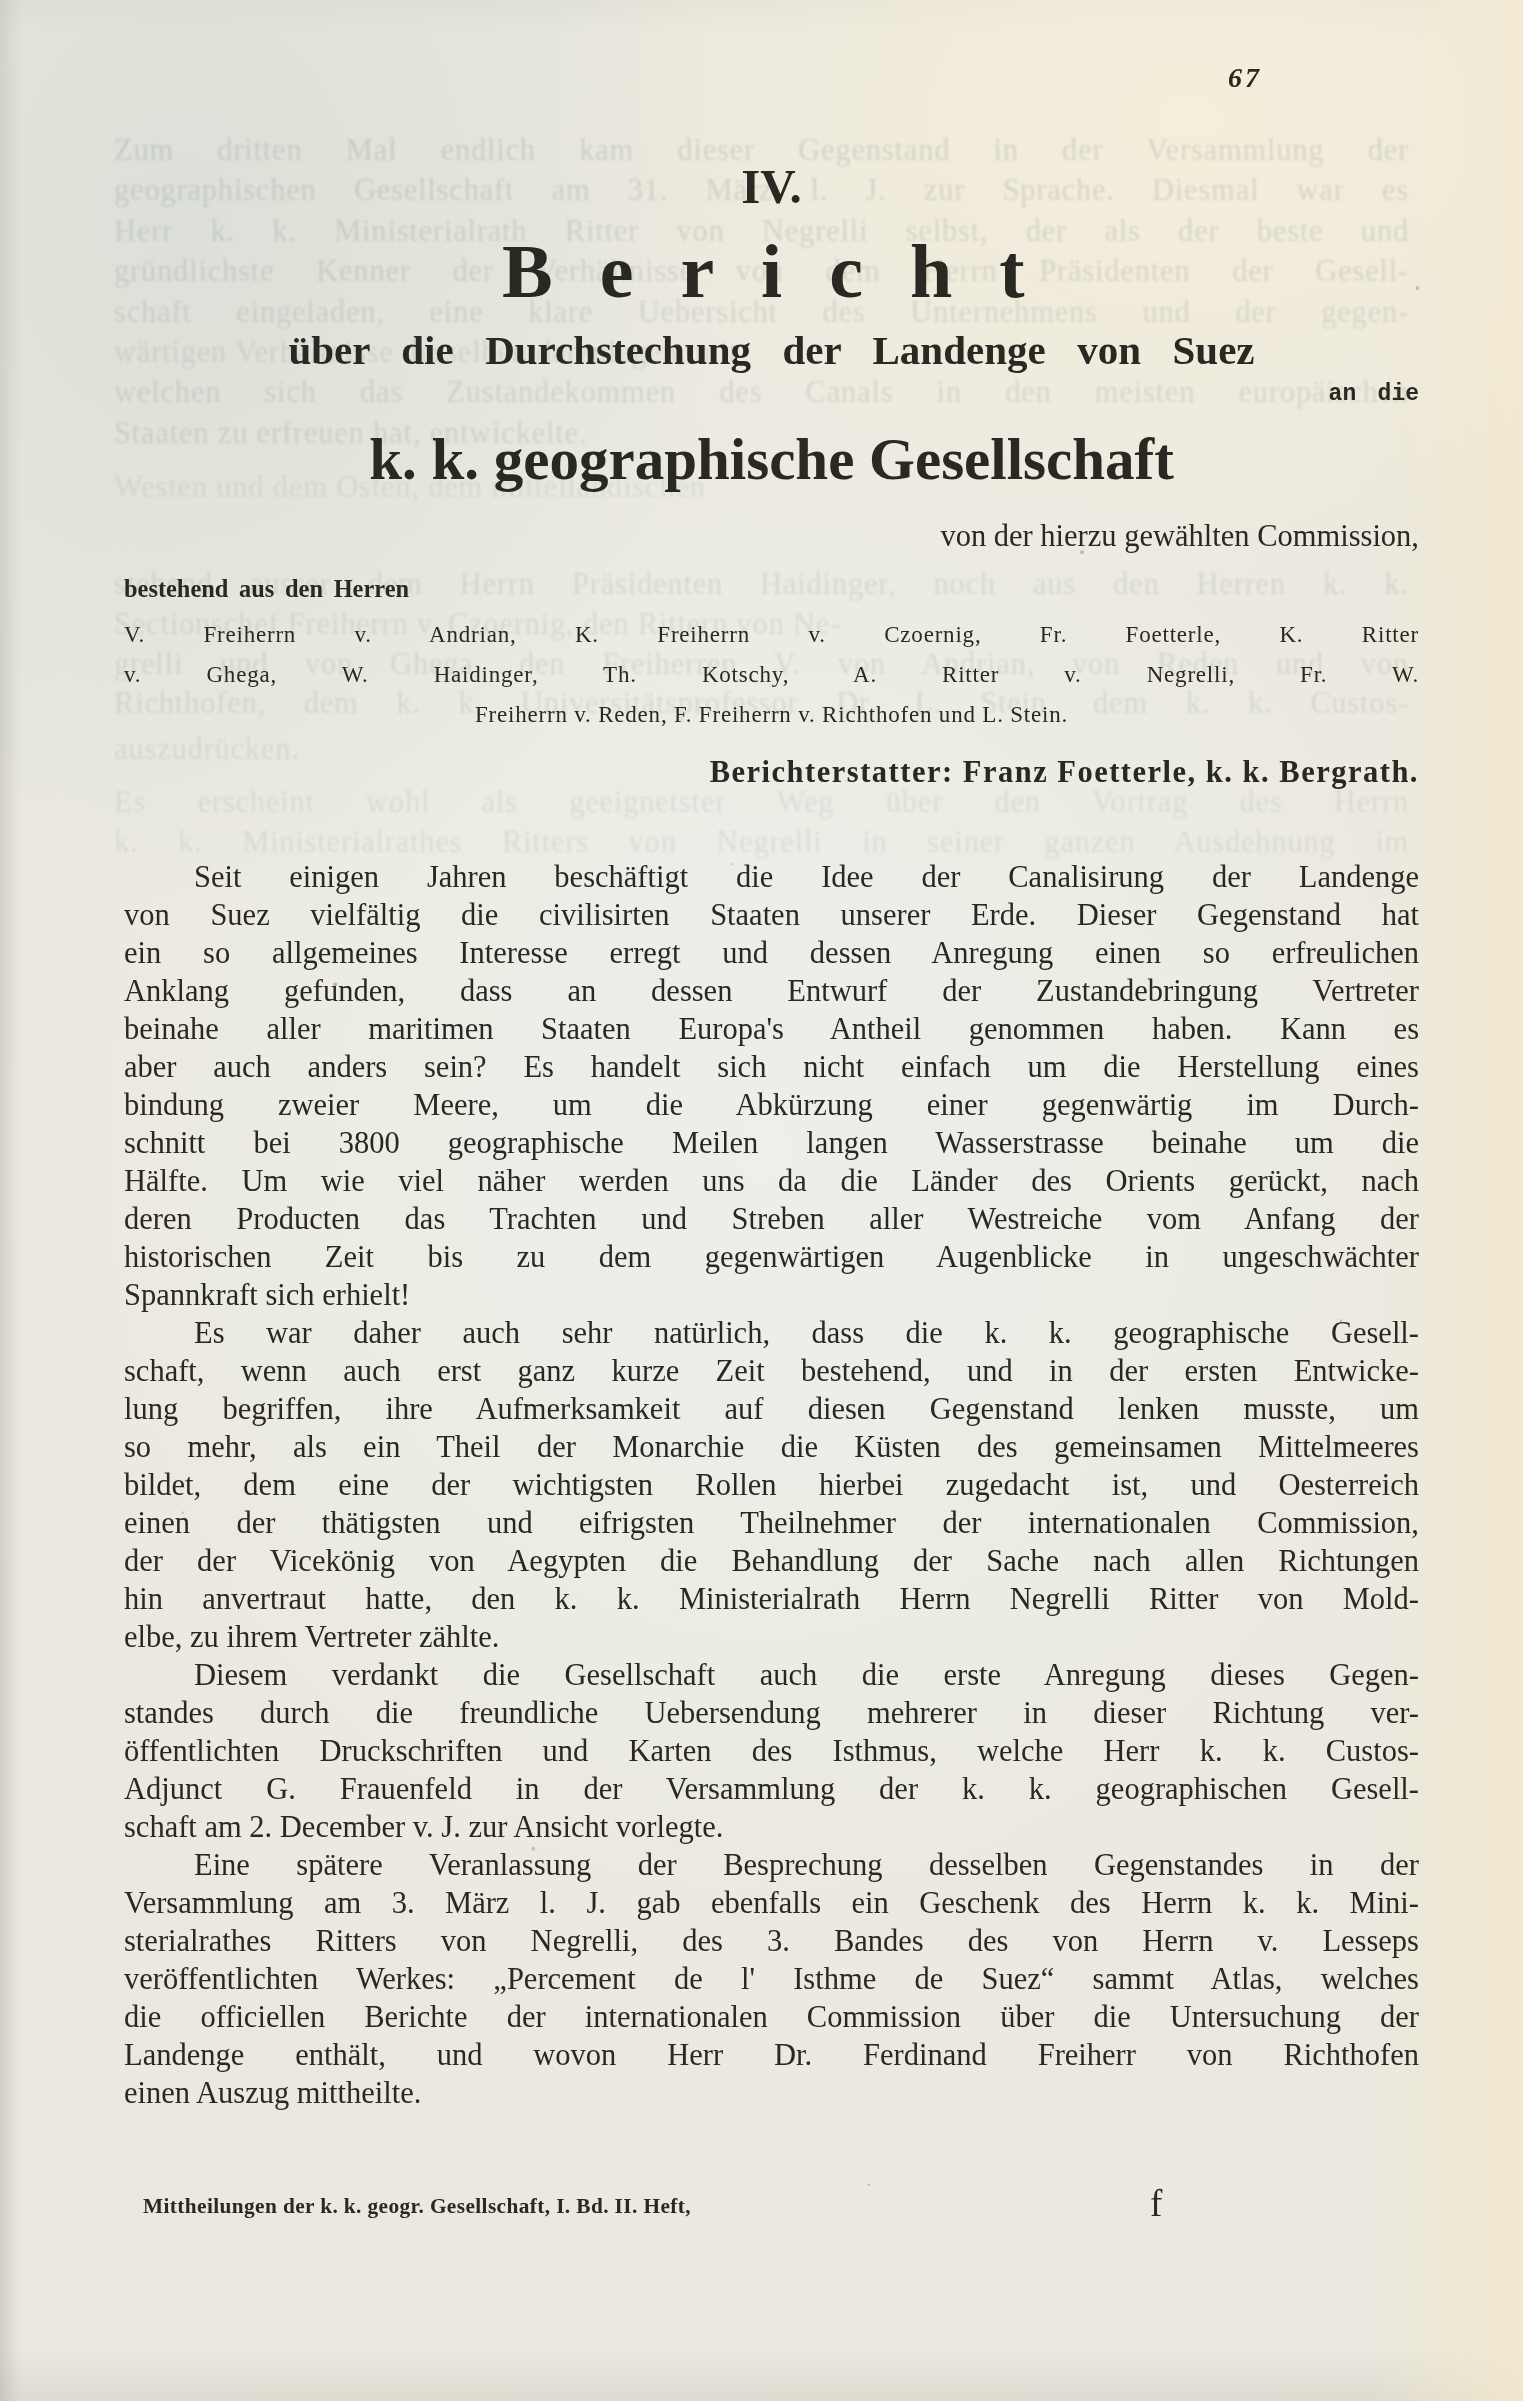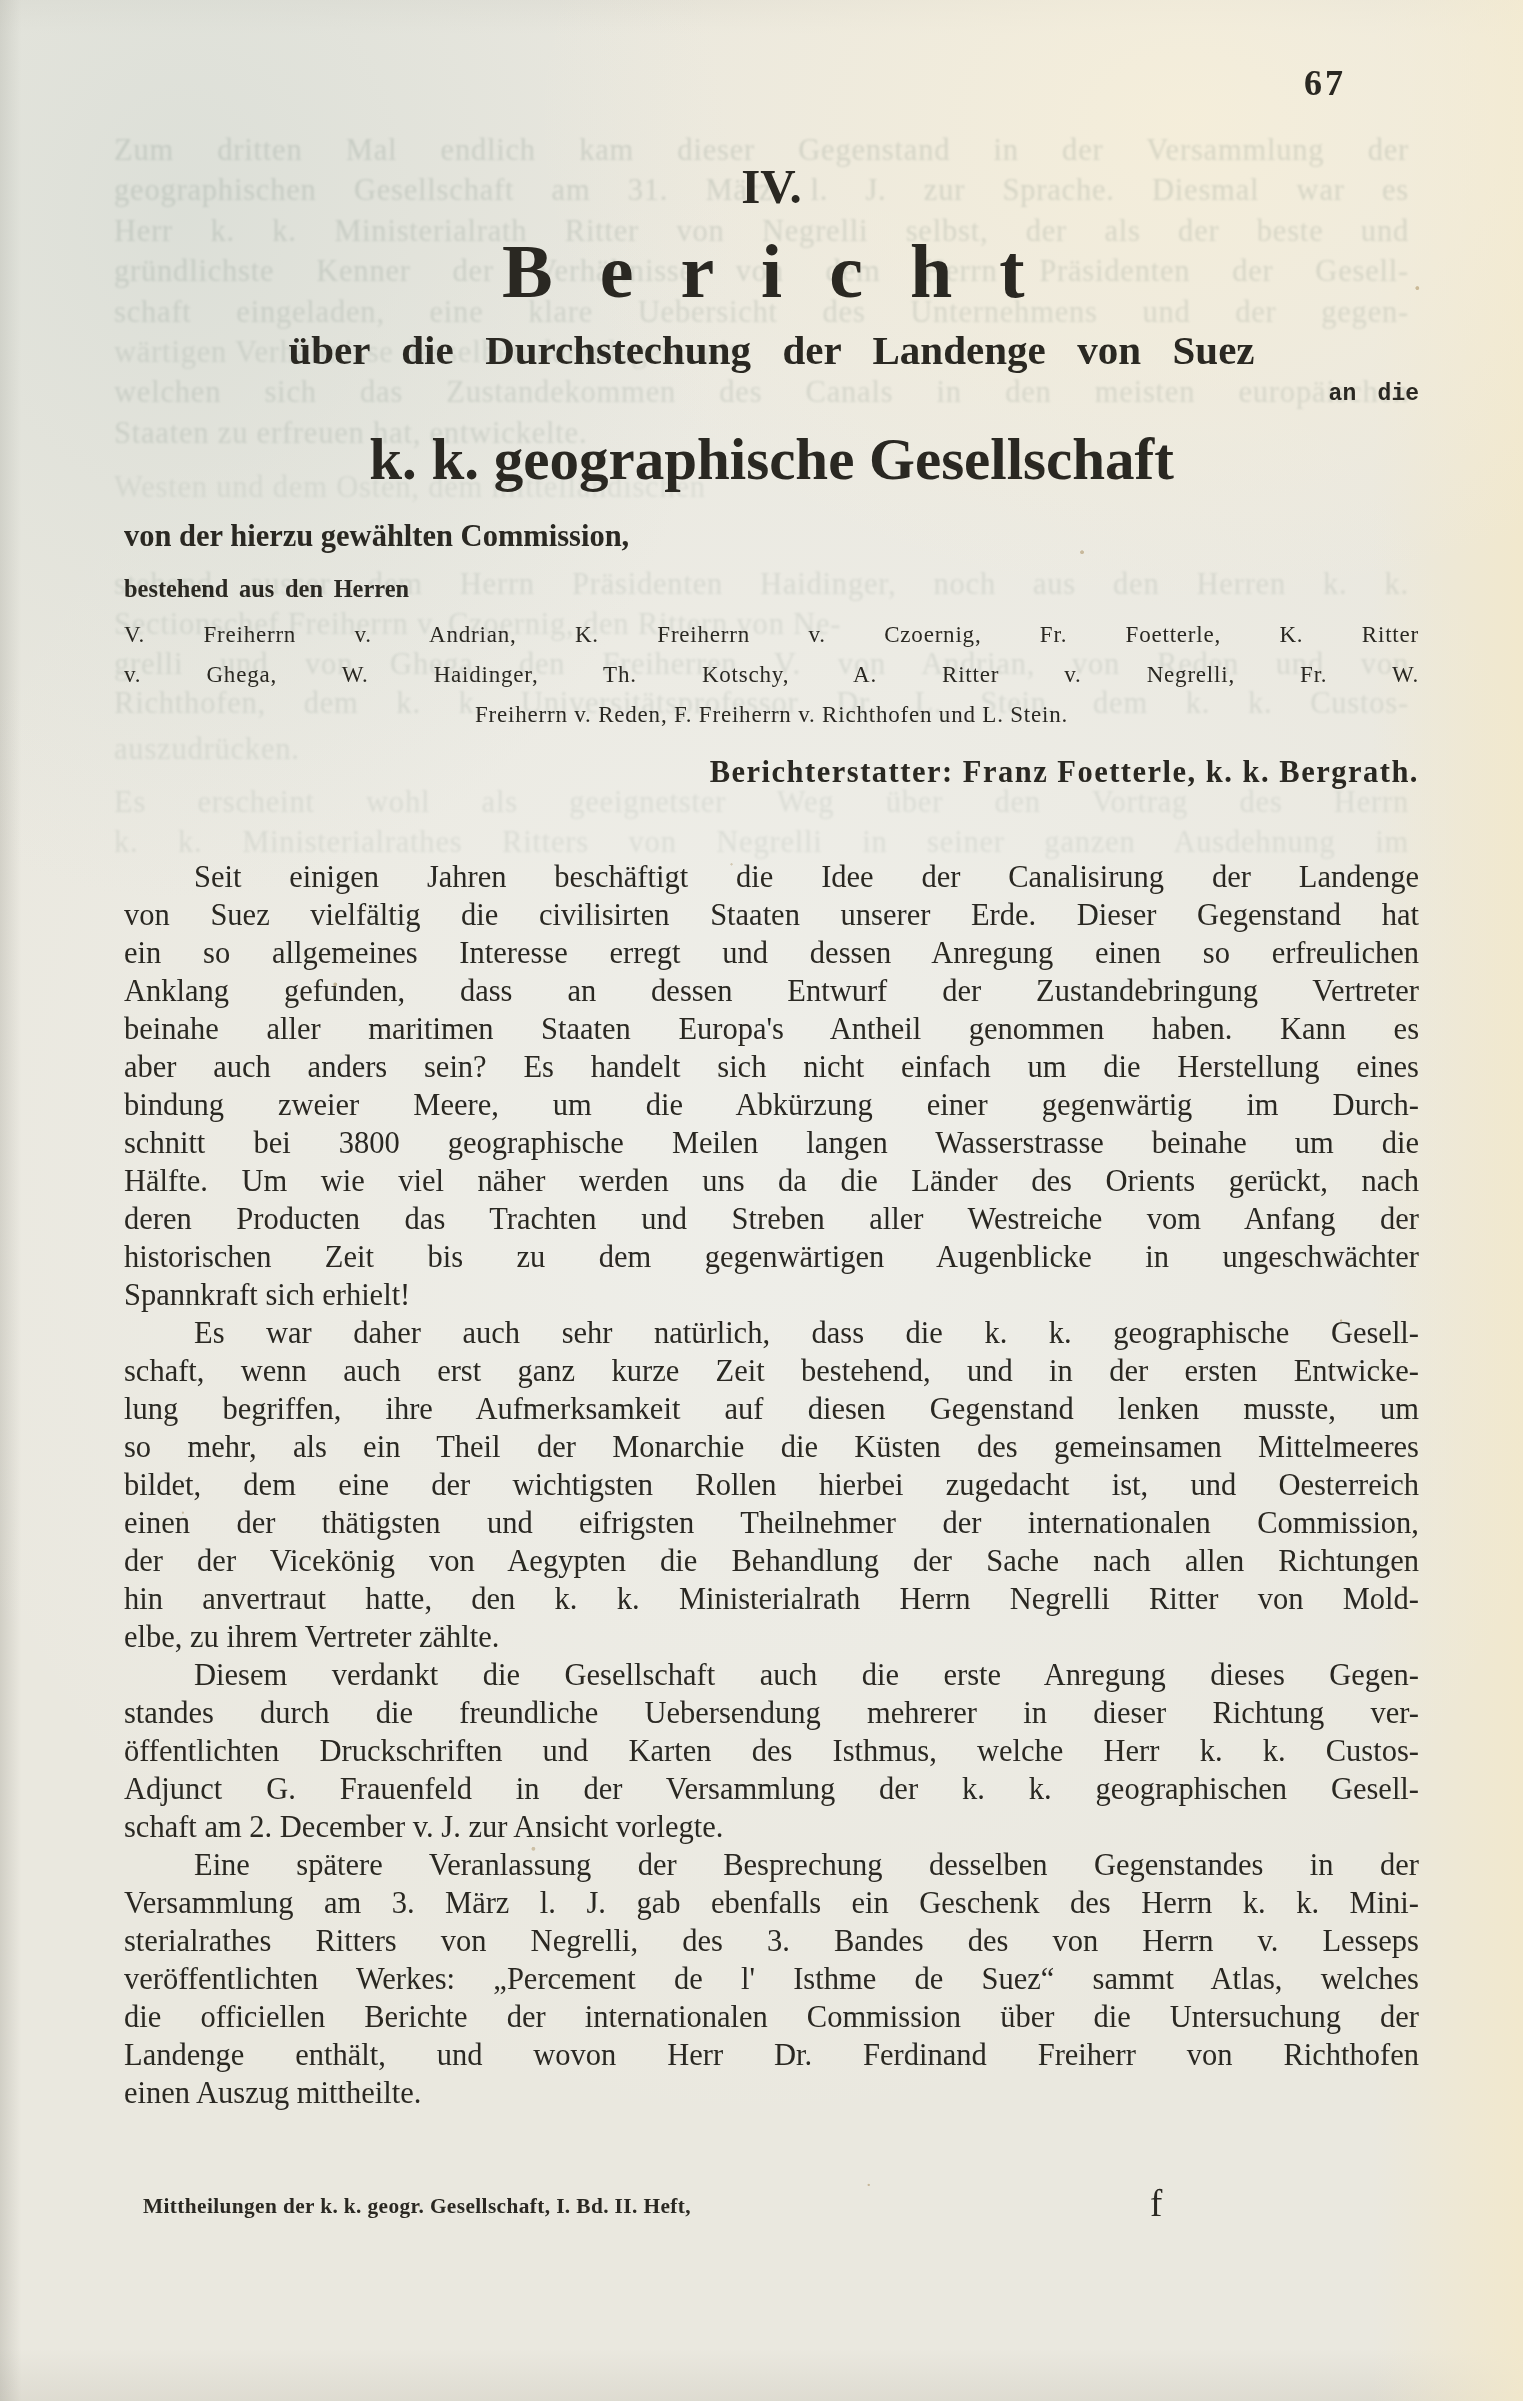--- a/index.html
+++ b/index.html
@@ -42,26 +42,27 @@
     filter: blur(1.1px);
     text-align: justify;
     text-align-last: justify;
     pointer-events: none;
   }
   .bleed-line.short { text-align: left; text-align-last: left; }
 
   
   .pagenum {
     position: absolute;
-    left: 1304px;
+    left: 1228px;
     top: 62px;
     z-index: 2;
-    font-size: 36px;
+    font-size: 28px;
     font-weight: 700;
     letter-spacing: 3px;
+    font-style: italic;
   }
   .content {
     position: absolute;
     left: 124px;
     top: 0;
     width: 1295px;
     z-index: 2;
   }
   .sec-no {
     margin-top: 162px;
@@ -98,24 +99,24 @@
   }
   .addressee {
     margin: 15.2px 0 0 0;
     text-align: center;
     font-size: 59px;
     line-height: 70px;
     font-weight: 700;
   }
   .commission {
     margin-top: 23px;
-    text-align: left;
-    font-size: 30.5px;
-    line-height: 38px;
-    font-weight: 700;
+    text-align: right;
+    font-size: 30.5px;
+    line-height: 38px;
+    font-weight: 400;
   }
   .members-intro {
     margin-top: 18.3px;
     text-align: left;
     font-size: 24.4px;
     line-height: 30.5px;
     font-weight: 700;
     word-spacing: 4.6px;
   }
   .members {

